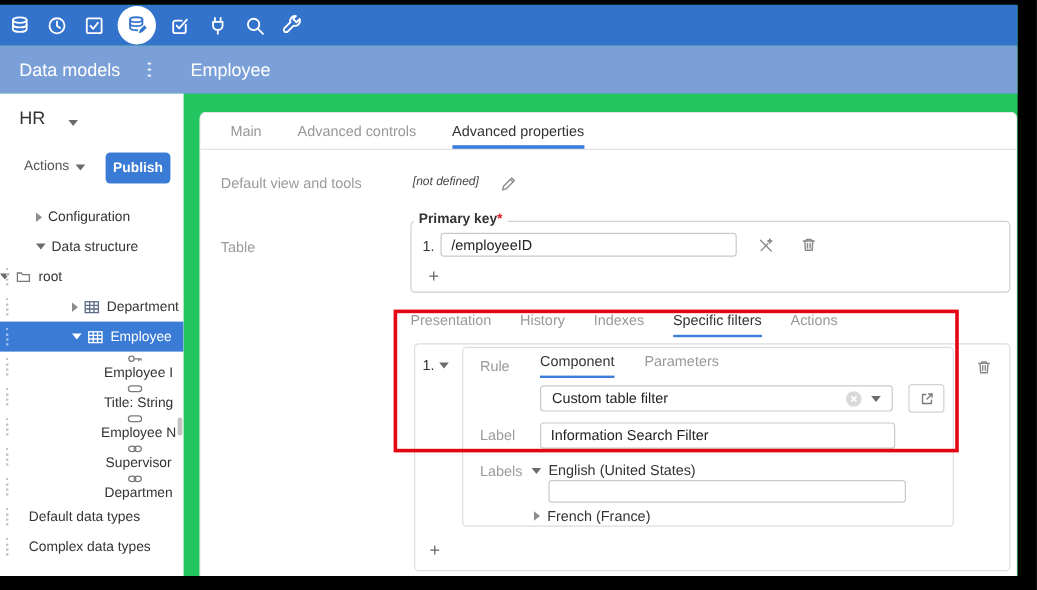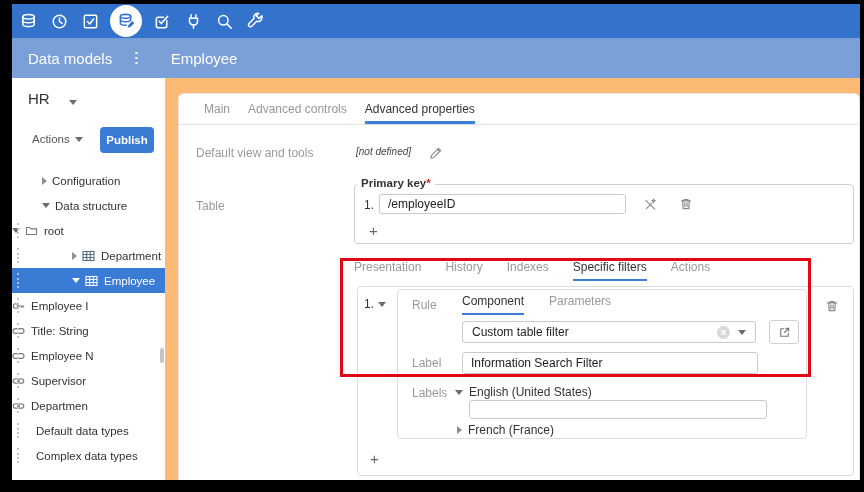--- a/index.html
+++ b/index.html
@@ -1,18 +1,18 @@
 <!DOCTYPE html>
 <html><head>
 <meta charset="utf-8">
 <style>
   html,body{margin:0;padding:0;}
   body{width:864px;height:492px;background:#000;font-family:"Liberation Sans","DejaVu Sans",sans-serif;-webkit-font-smoothing:antialiased;}
   .screen{position:relative;width:864px;height:492px;background:#000;overflow:hidden;}
-  .app{position:absolute;left:12px;top:4px;width:848px;height:476px;background:#fdba74;overflow:hidden;}
+  .app{position:absolute;left:0;top:4px;width:848px;height:476px;background:#22c55e;overflow:hidden;}
 
   
   .topbar{position:absolute;left:0;top:0;width:848px;height:34px;background:#3373cc;display:flex;align-items:center;padding-left:5px;gap:9px;box-sizing:border-box;}
   .tb-ic{width:22px;height:22px;display:flex;align-items:center;justify-content:center;cursor:pointer;}
   .tb-ic svg{stroke:#fff;fill:none;stroke-width:1.6;stroke-linecap:round;stroke-linejoin:round;}
   .tb-ic.active{width:32px;height:32px;background:#fff;border-radius:50%;}
   .tb-ic.active svg{stroke:#3373cc;}
   .tb-ic.active svg .fillpart{fill:#3373cc;stroke:none;}
 
   
@@ -26,34 +26,34 @@
   .sidebar{position:absolute;left:0;top:74px;width:153px;height:402px;background:#fff;overflow:hidden;}
   .model-name{position:absolute;left:16px;top:12px;font-size:15px;color:#333;}
   .model-caret{position:absolute;left:57px;top:22px;}
   .actions-lbl{position:absolute;left:20px;top:55px;font-size:11.5px;color:#555;display:flex;align-items:center;gap:5px;cursor:pointer;}
   .btn-publish{position:absolute;left:88px;top:49px;width:54px;height:26px;background:#3a7bd5;color:#fff;border:none;border-radius:4px;font-size:11.5px;font-weight:600;font-family:inherit;cursor:pointer;}
   .tree{position:absolute;left:0;top:90px;width:153px;}
   .trow{position:relative;height:25px;display:flex;align-items:center;font-size:11.5px;color:#333;white-space:nowrap;cursor:pointer;box-sizing:border-box;}
   .trow.sel{background:#3a7bd5;color:#fff;}
   .grip{position:absolute;left:5px;top:5px;height:15px;border-left:2px dotted #c4c4c4;}
   .trow.sel .grip{border-left-color:#9fc0ea;}
-  .ind1{padding-left:30px;}.ind2{}.ind3{padding-left:60px;}.ind4{}.ind0{padding-left:24px;}
+  .ind1{padding-left:30px;}.ind2{}.ind3{padding-left:60px;}.ind4{padding-left:78px;flex-direction:column;}.ind0{padding-left:24px;}
   .cdown{width:0;height:0;border-left:4px solid transparent;border-right:4px solid transparent;border-top:5px solid #6b6b6b;display:inline-block;}
   .cright{width:0;height:0;border-top:4px solid transparent;border-bottom:4px solid transparent;border-left:5px solid #8d8d8d;display:inline-block;}
   .trow .cdown,.trow .cright{margin-right:5px;}
   .trow.sel .cdown{border-top-color:#fff;}
   .ticon{width:14px;height:12px;margin-right:5px;display:inline-flex;align-items:center;}
   .ticon svg{stroke:#5b6d86;fill:none;stroke-width:1.1;}
   .ticon.gray svg{stroke:#7a7a7a;}
   .trow.sel .ticon svg{stroke:#fff;}
   .sb-thumb{position:absolute;left:148px;top:270px;width:4px;height:15px;background:#c3c3c3;border-radius:2px;cursor:pointer;}
 
   
   .card{position:absolute;left:166px;top:89px;width:682px;height:387px;background:#fff;border:1px solid #e4e4e6;border-bottom:none;border-radius:6px 6px 0 0;box-sizing:border-box;}
-  .card-tabs{position:absolute;left:0;top:0;width:100%;height:31px;border-bottom:1px solid #e2e2e2;display:flex;align-items:stretch;padding-left:25px;gap:18px;box-sizing:border-box;}
+  .card-tabs{position:absolute;left:0;top:0;width:100%;height:31px;border-bottom:1px solid #e2e2e2;display:flex;align-items:stretch;padding-left:25px;gap:30px;box-sizing:border-box;}
   .ctab{display:flex;align-items:center;font-size:12px;color:#979797;border-bottom:3px solid transparent;padding-top:3px;box-sizing:border-box;cursor:pointer;}
   .ctab.active{color:#333;border-bottom-color:#3c7dd9;}
   .flabel{position:absolute;font-size:12px;color:#9a9a9a;}
   .notdef{position:absolute;font-size:10px;font-style:italic;color:#444;}
   .icbtn{position:absolute;width:18px;height:18px;display:flex;align-items:center;justify-content:center;cursor:pointer;}
   .icbtn svg{stroke:#8a8a8a;fill:none;stroke-width:1.2;stroke-linecap:round;stroke-linejoin:round;}
 
   .fieldset{position:absolute;left:175px;top:90px;width:500px;height:60px;border:1px solid #cfcfcf;border-radius:4px;box-sizing:border-box;}
   .legend{position:absolute;left:178px;top:83px;background:#fff;padding:0 4px;font-size:11.5px;font-weight:700;color:#333;}
   .legend .req{color:#e02020;}

